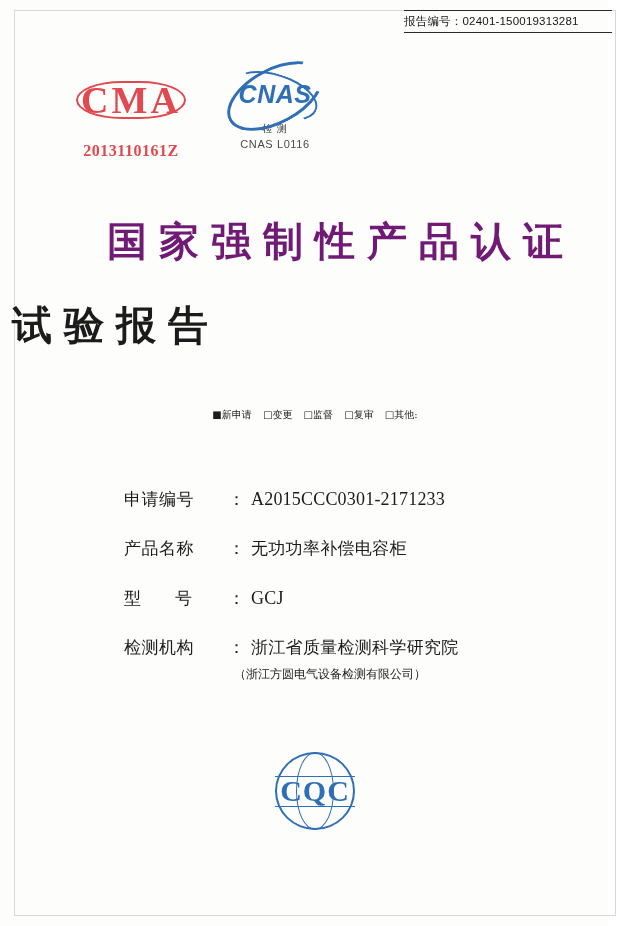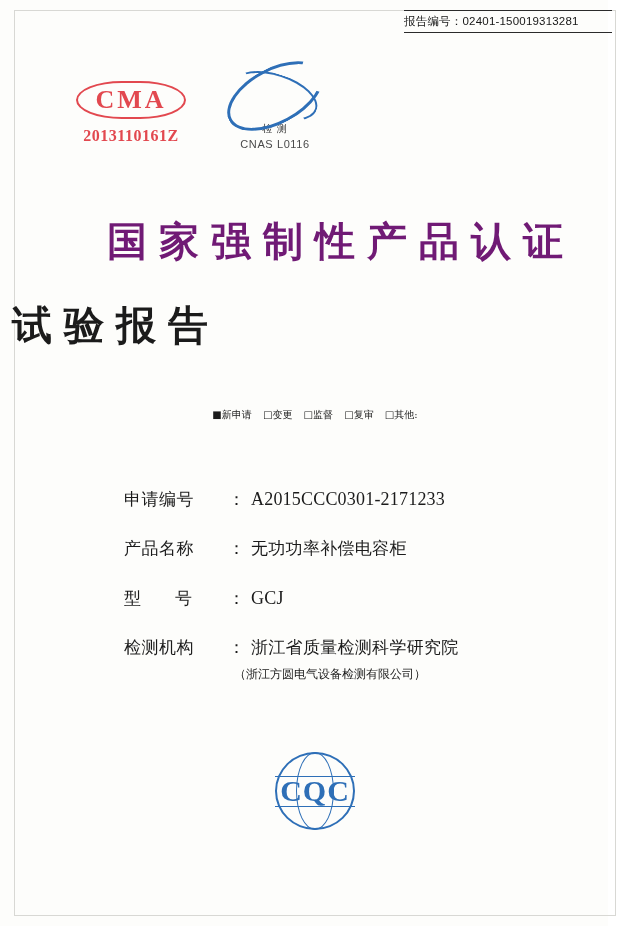--- a/index.html
+++ b/index.html
@@ -77,36 +77,36 @@
     position: relative;
   }
   .cma-logo .cma-text {
     position: absolute;
     left: 0; top: 0;
     width: 118px;
     height: 44px;
     line-height: 44px;
     font-family: "Liberation Serif", serif;
     font-weight: bold;
-    font-size: 26px;
+    font-size: 38px;
     letter-spacing: 3px;
     color: #e2484f;
     text-align: center;
   }
   .cma-logo .cma-ring {
     position: absolute;
     left: 4px; top: 3px;
     width: 110px;
     height: 38px;
     border: 2.5px solid #e2484f;
     border-radius: 50%/60%;
     box-sizing: border-box;
   }
   .cma-code {
-    margin-top: 5px;
+    margin-top: 20px;
     font-family: "Liberation Serif", serif;
     font-weight: bold;
     font-size: 16px;
     letter-spacing: 0.5px;
     color: #e2484f;
   }
 
   
   .cnas-block {
     position: absolute;
@@ -338,20 +338,21 @@
       <div class="cma-ring"></div>
       <div class="cma-text">CMA</div>
     </div>
     <div class="cma-code">2013110161Z</div>
   </div>
 
   <div class="cnas-block">
     <div class="cnas-mark">
       <div class="swoosh"></div>
       <div class="swoosh2"></div>
+      <div class="cnas-word">CNAS</div>
     </div>
     <div class="cnas-sub">检 测</div>
     <div class="cnas-code">CNAS L0116</div>
   </div>
 
   <div class="title-main">国家强制性产品认证</div>
   <div class="title-sub">试验报告</div>
 
   <div class="check-row">
     <span class="opt"><span>■</span><span>新申请</span></span>

